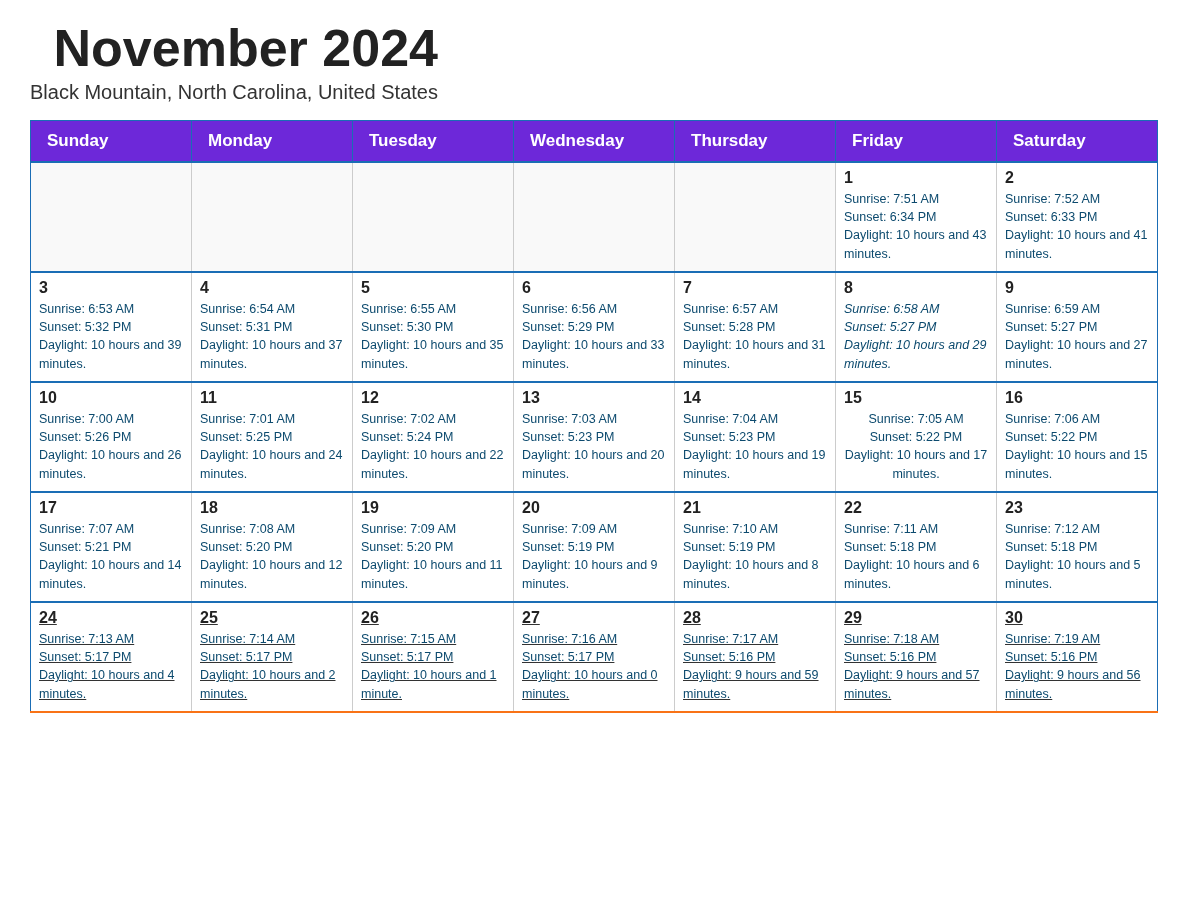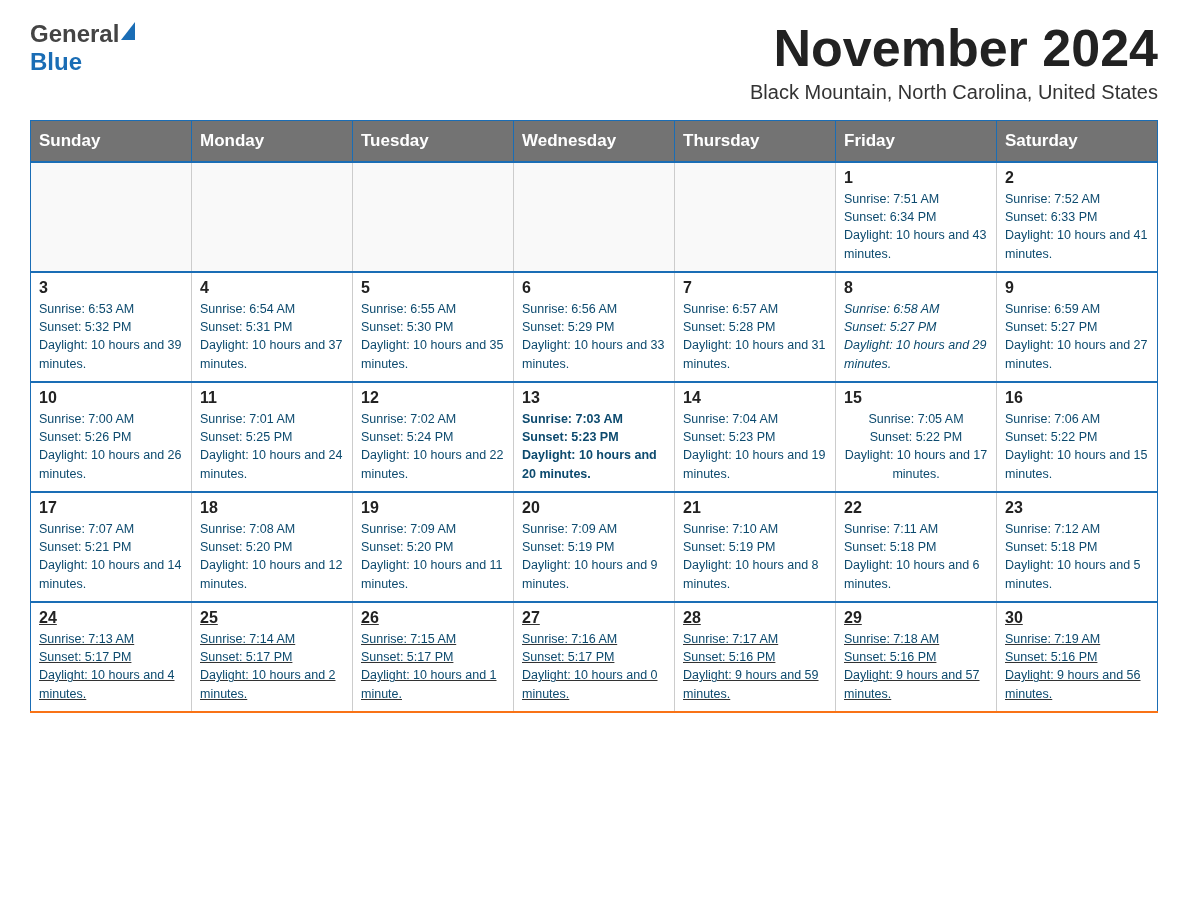--- a/index.html
+++ b/index.html
@@ -34,25 +34,25 @@
       font-size: 20px;
       color: #333;
       margin-top: 4px;
     }
     .calendar-table {
       width: 100%;
       border-collapse: collapse;
       margin-top: 4px;
     }
     .calendar-table thead tr th {
-      background-color: #737373;
+      background-color: #6d28d9;
       color: #ffffff;
       font-size: 17px;
       font-weight: bold;
-      padding: 10px 8px;
+      padding: 10px 16px;
       text-align: left;
       border: 1px solid #1a6db5;
     }
     .calendar-table tbody tr td {
       border-top: 2px solid #1a6db5;
       border-left: 1px solid #cccccc;
       border-right: 1px solid #cccccc;
       border-bottom: 1px solid #cccccc;
       vertical-align: top;
       padding: 6px 8px;
@@ -111,29 +111,20 @@
       margin-left: 2px;
       vertical-align: middle;
       position: relative;
       top: -3px;
     }
   </style>
 </head>
 <body>
 
 <div class="header-section">
-  <div class="logo-area">
-    <div class="logo-container">
-      <span class="logo-word-general">General</span>
-      <span class="logo-flag"></span>
-    </div>
-    <div>
-      <span class="logo-word-blue">Blue</span>
-    </div>
-  </div>
   <div class="title-area">
     <div class="calendar-title">November 2024</div>
     <div class="calendar-subtitle">Black Mountain, North Carolina, United States</div>
   </div>
 </div>
 
 <table class="calendar-table">
   <thead>
     <tr>
     <th>Sunday</th>
@@ -223,21 +214,21 @@
 Daylight: 10 hours and 24 minutes.</div>
         </td>
         <td>
           <span class="day-number">12</span>
           <div class="day-info" style="white-space: pre-line;">Sunrise: 7:02 AM
 Sunset: 5:24 PM
 Daylight: 10 hours and 22 minutes.</div>
         </td>
         <td>
           <span class="day-number">13</span>
-          <div class="day-info" style="white-space: pre-line; font-weight: bold;">Sunrise: 7:03 AM
+          <div class="day-info" style="white-space: pre-line;">Sunrise: 7:03 AM
 Sunset: 5:23 PM
 Daylight: 10 hours and 20 minutes.</div>
         </td>
         <td>
           <span class="day-number">14</span>
           <div class="day-info" style="white-space: pre-line;">Sunrise: 7:04 AM
 Sunset: 5:23 PM
 Daylight: 10 hours and 19 minutes.</div>
         </td>
         <td>

